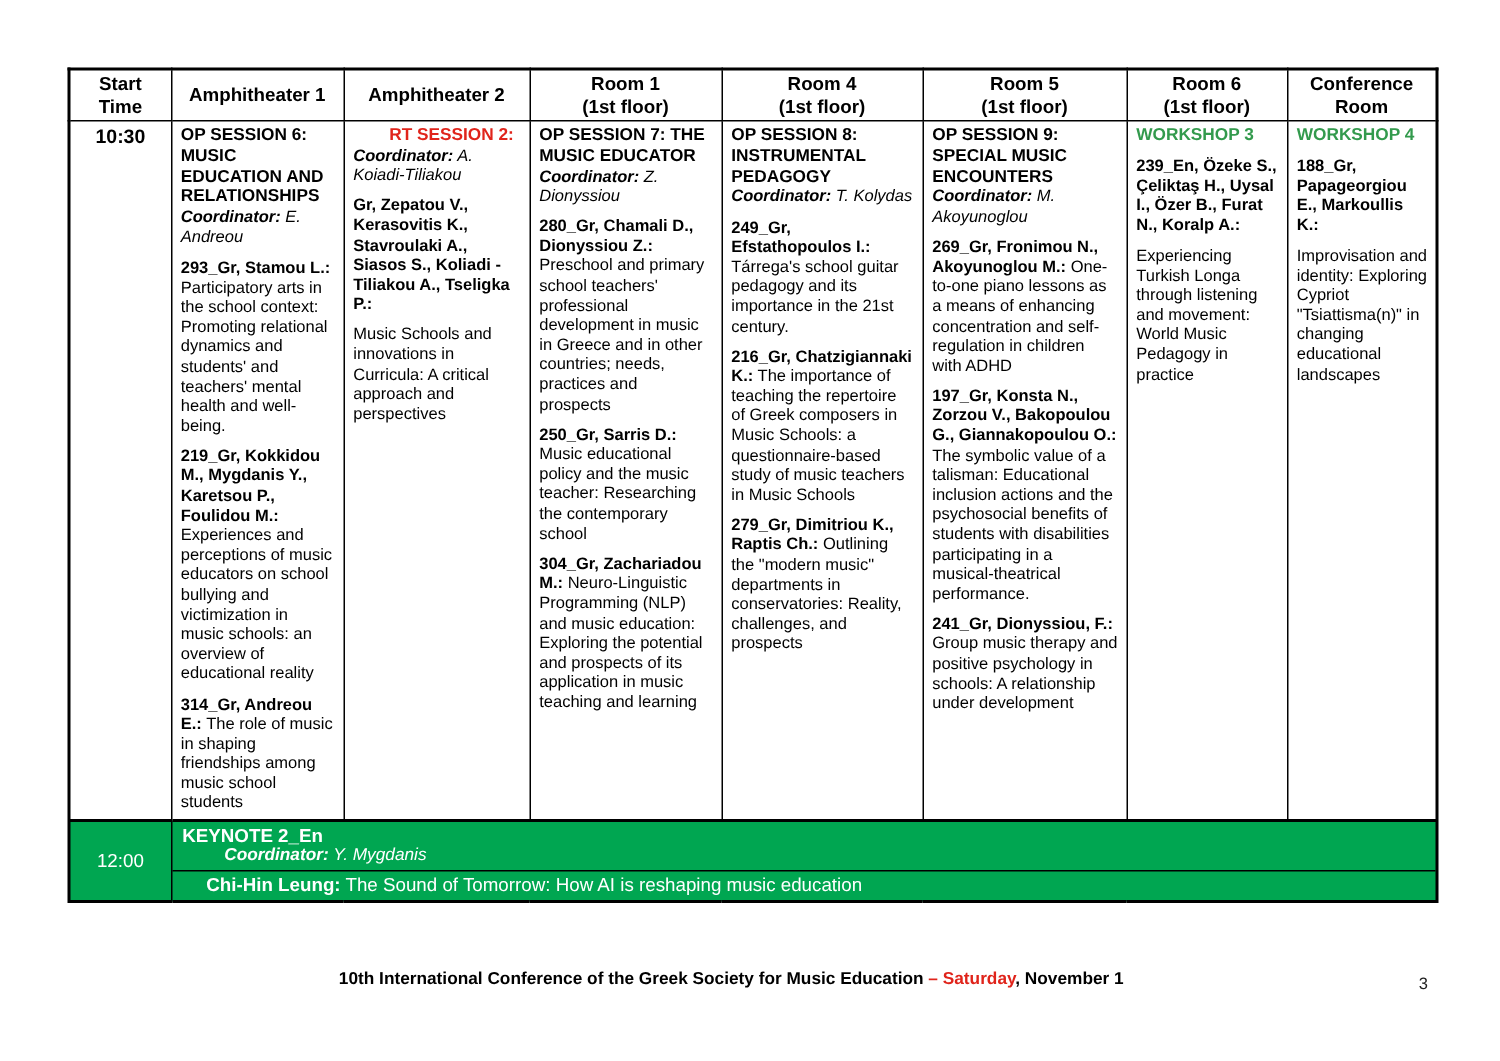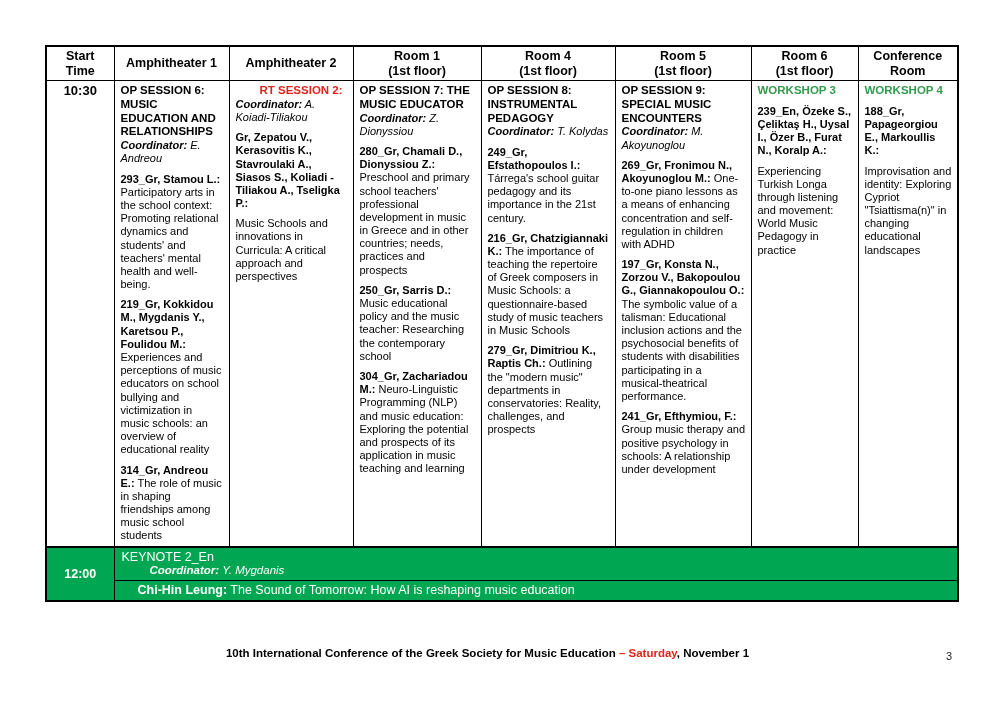--- a/index.html
+++ b/index.html
@@ -30,24 +30,24 @@
   .coord .cl { font-weight:bold; }
   .paper { margin:7px 0 0 0; }
   .paper .authors { font-weight:bold; }
   .block-title { margin:7px 0 0 0; }
   tr.break-row { height:19px; }
   tr.break-row td { background:var(--break_yellow, #ffff99); border-top-width:2px; border-bottom-width:2px; }
   tr.break-row td.time { vertical-align:middle; padding-top:0; }
   td.break-cell { font-weight:bold; font-size:12.5px; padding:1px 7px; vertical-align:middle; }
   tr.keynote-row { height:50px; }
   tr.keynote-row td { background:var(--keynote_green, #00a651); color:#fff; border-top-width:2px; border-bottom-width:2px; }
-  td.keynote-time { vertical-align:middle; padding:0; text-align:center; font-weight:bold; font-size:12.5px; }
+  td.keynote-time { vertical-align:middle; padding:0; text-align:center; font-weight:normal; font-size:12.5px; }
   td.keynote-cell { padding:0; vertical-align:top; }
   .keynote-top { padding:2px 7px 4px 7px; border-bottom:1.5px solid #000; }
-  .k-title { font-weight:normal; font-size:12.5px; }
+  .k-title { font-weight:bold; font-size:12.5px; }
   .k-coord { font-size:11.5px; font-style:italic;margin-left:28px; }
   .k-coord .cl { font-weight:bold; }
   .keynote-bottom { padding:2px 7px 3px 7px; font-size:12.5px;margin-left:16px; }
   .keynote-bottom .speaker { font-weight:bold; }
   tr.main-row { height:463px; }
   .footer {
     position:absolute; top:647px; left:0; width:975px; text-align:center;
     font-size:11.5px; font-weight:bold;
   }
   .footer .sat { color:var(--accent_red, #e0241b); }
@@ -140,21 +140,21 @@
           <p class="paper"><b class="authors">249_Gr, Efstathopoulos I.:</b> <span>Tárrega's school guitar pedagogy and its importance in the 21st century.</span></p>
           <p class="paper"><b class="authors">216_Gr, Chatzigiannaki K.:</b> <span>The importance of teaching the repertoire of Greek composers in Music Schools: a questionnaire-based study of music teachers in Music Schools</span></p>
           <p class="paper"><b class="authors">279_Gr, Dimitriou K., Raptis Ch.:</b> <span>Outlining the "modern music" departments in conservatories: Reality, challenges, and prospects</span></p>
         </td>
 
         <td class="session">
           <p class="heading">OP SESSION 9: SPECIAL MUSIC ENCOUNTERS</p>
           <p class="coord"><span class="cl">Coordinator:</span> <span>M. Akoyunoglou</span></p>
           <p class="paper"><b class="authors">269_Gr, Fronimou N., Akoyunoglou M.:</b> <span>One-to-one piano lessons as a means of enhancing concentration and self-regulation in children with ADHD</span></p>
           <p class="paper"><b class="authors">197_Gr, Konsta N., Zorzou V., Bakopoulou G., Giannakopoulou O.:</b> <span>The symbolic value of a talisman: Educational inclusion actions and the psychosocial benefits of students with disabilities participating in a musical-theatrical performance.</span></p>
-          <p class="paper"><b class="authors">241_Gr, Efthymiou, F.:</b> <span>Group music therapy and positive psychology in schools: A relationship under development</span></p>
+          <p class="paper"><b class="authors">241_Gr, Dionyssiou, F.:</b> <span>Group music therapy and positive psychology in schools: A relationship under development</span></p>
         </td>
 
         <td class="session">
           <p class="heading hd-green">WORKSHOP 3</p>
           <p class="paper"><b class="authors">239_En, Özeke S., Çeliktaş H., Uysal I., Özer B., Furat N., Koralp A.:</b></p>
           <p class="block-title">Experiencing Turkish Longa through listening and movement: World Music Pedagogy in practice</p>
         </td>
 
         <td class="session">
           <p class="heading hd-green">WORKSHOP 4</p>

